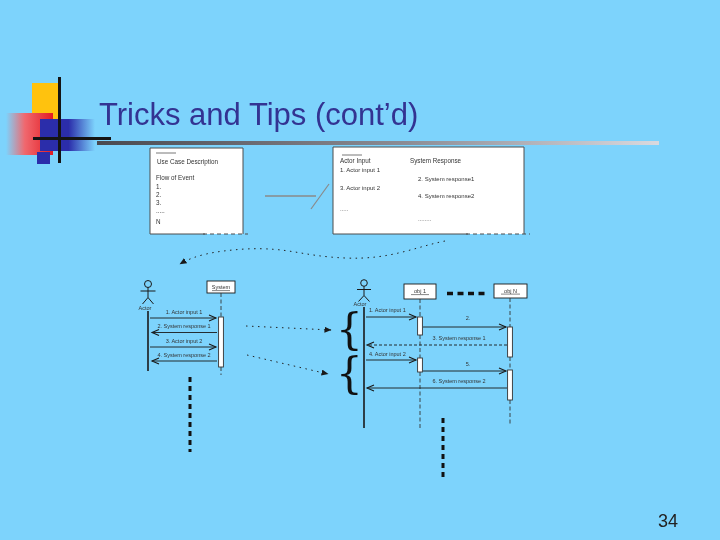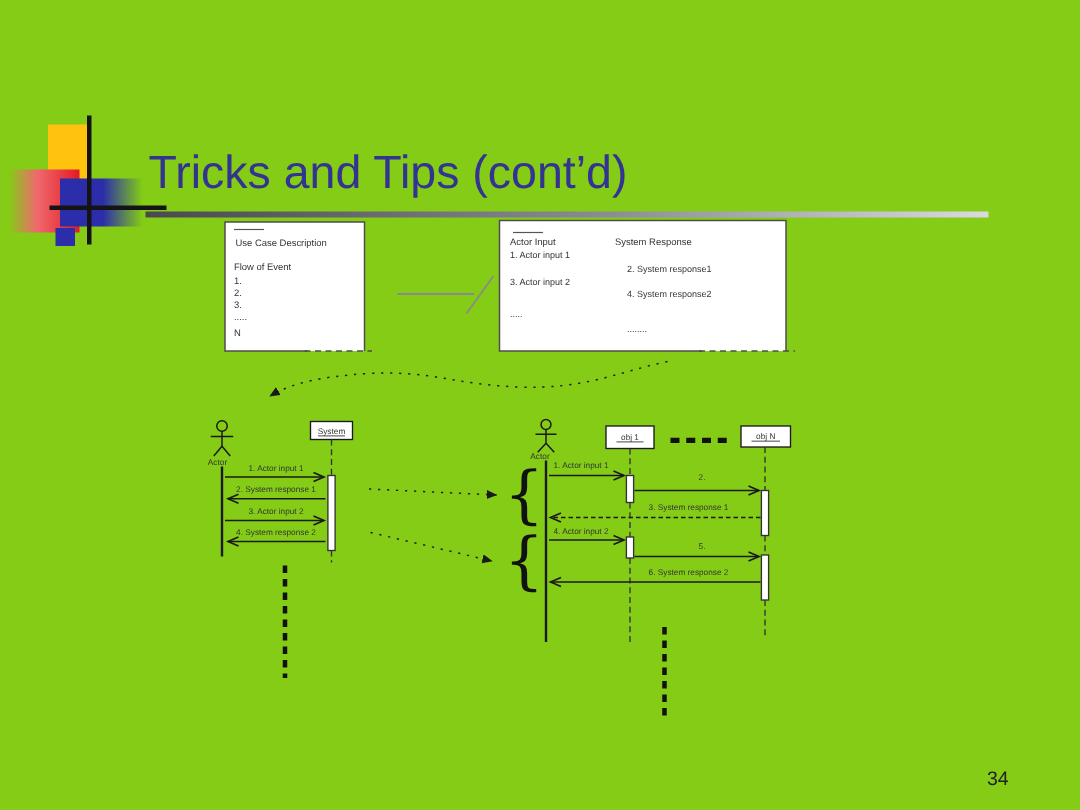--- a/index.html
+++ b/index.html
@@ -1,32 +1,32 @@
 <!DOCTYPE html>
 <html><head>
 <meta charset="utf-8">
 <style>
   html,body{margin:0;padding:0;background:#fff;}
-  .slide{position:relative;width:720px;height:540px;background:#84cc16;overflow:hidden;
+  .slide{position:relative;width:720px;height:540px;background:#7dd3fc;overflow:hidden;
          font-family:"Liberation Sans",sans-serif;}
   
   .sq{position:absolute;}
   .sq-yellow{left:32px;top:83px;width:28px;height:37px;background:#ffc20e;}
   .sq-red{left:6px;top:113px;width:47px;height:42px;
           background:linear-gradient(90deg, rgba(255,255,255,0) 0%, #f0686e 40%, #e31b23 100%);}
   .sq-blue{left:40px;top:119px;width:55px;height:32px;
            background:linear-gradient(90deg, #2b2daa 0%, #2b2daa 52%, rgba(43,45,170,0) 100%);}
   .sq-blue-small{left:37px;top:152px;width:13px;height:12px;background:#2b2daa;}
   .logo-vline{position:absolute;left:58px;top:77px;width:3px;height:86px;background:#141414;}
   .logo-hline{position:absolute;left:33px;top:137px;width:78px;height:3px;background:#141414;}
   .title{position:absolute;left:99px;top:97px;margin:0;font-size:31px;font-weight:normal;
          color:#333392;letter-spacing:0px;white-space:nowrap;}
   .title-rule{position:absolute;left:97px;top:141px;width:562px;height:4px;
               background:linear-gradient(90deg,#49494f 0%,#8c8c94 55%,#d9d9df 100%);}
-  .page-number{position:absolute;left:658px;top:511px;font-size:13px;color:#222;}
+  .page-number{position:absolute;left:658px;top:511px;font-size:18px;color:#222;}
   svg{position:absolute;left:0;top:0;}
   svg text{font-family:"Liberation Sans",sans-serif;fill:#333;}
   .brace{font-family:"DejaVu Serif",serif;fill:#111;}
 </style>
 </head>
 <body>
 
 <div class="slide">
 
   <div>

